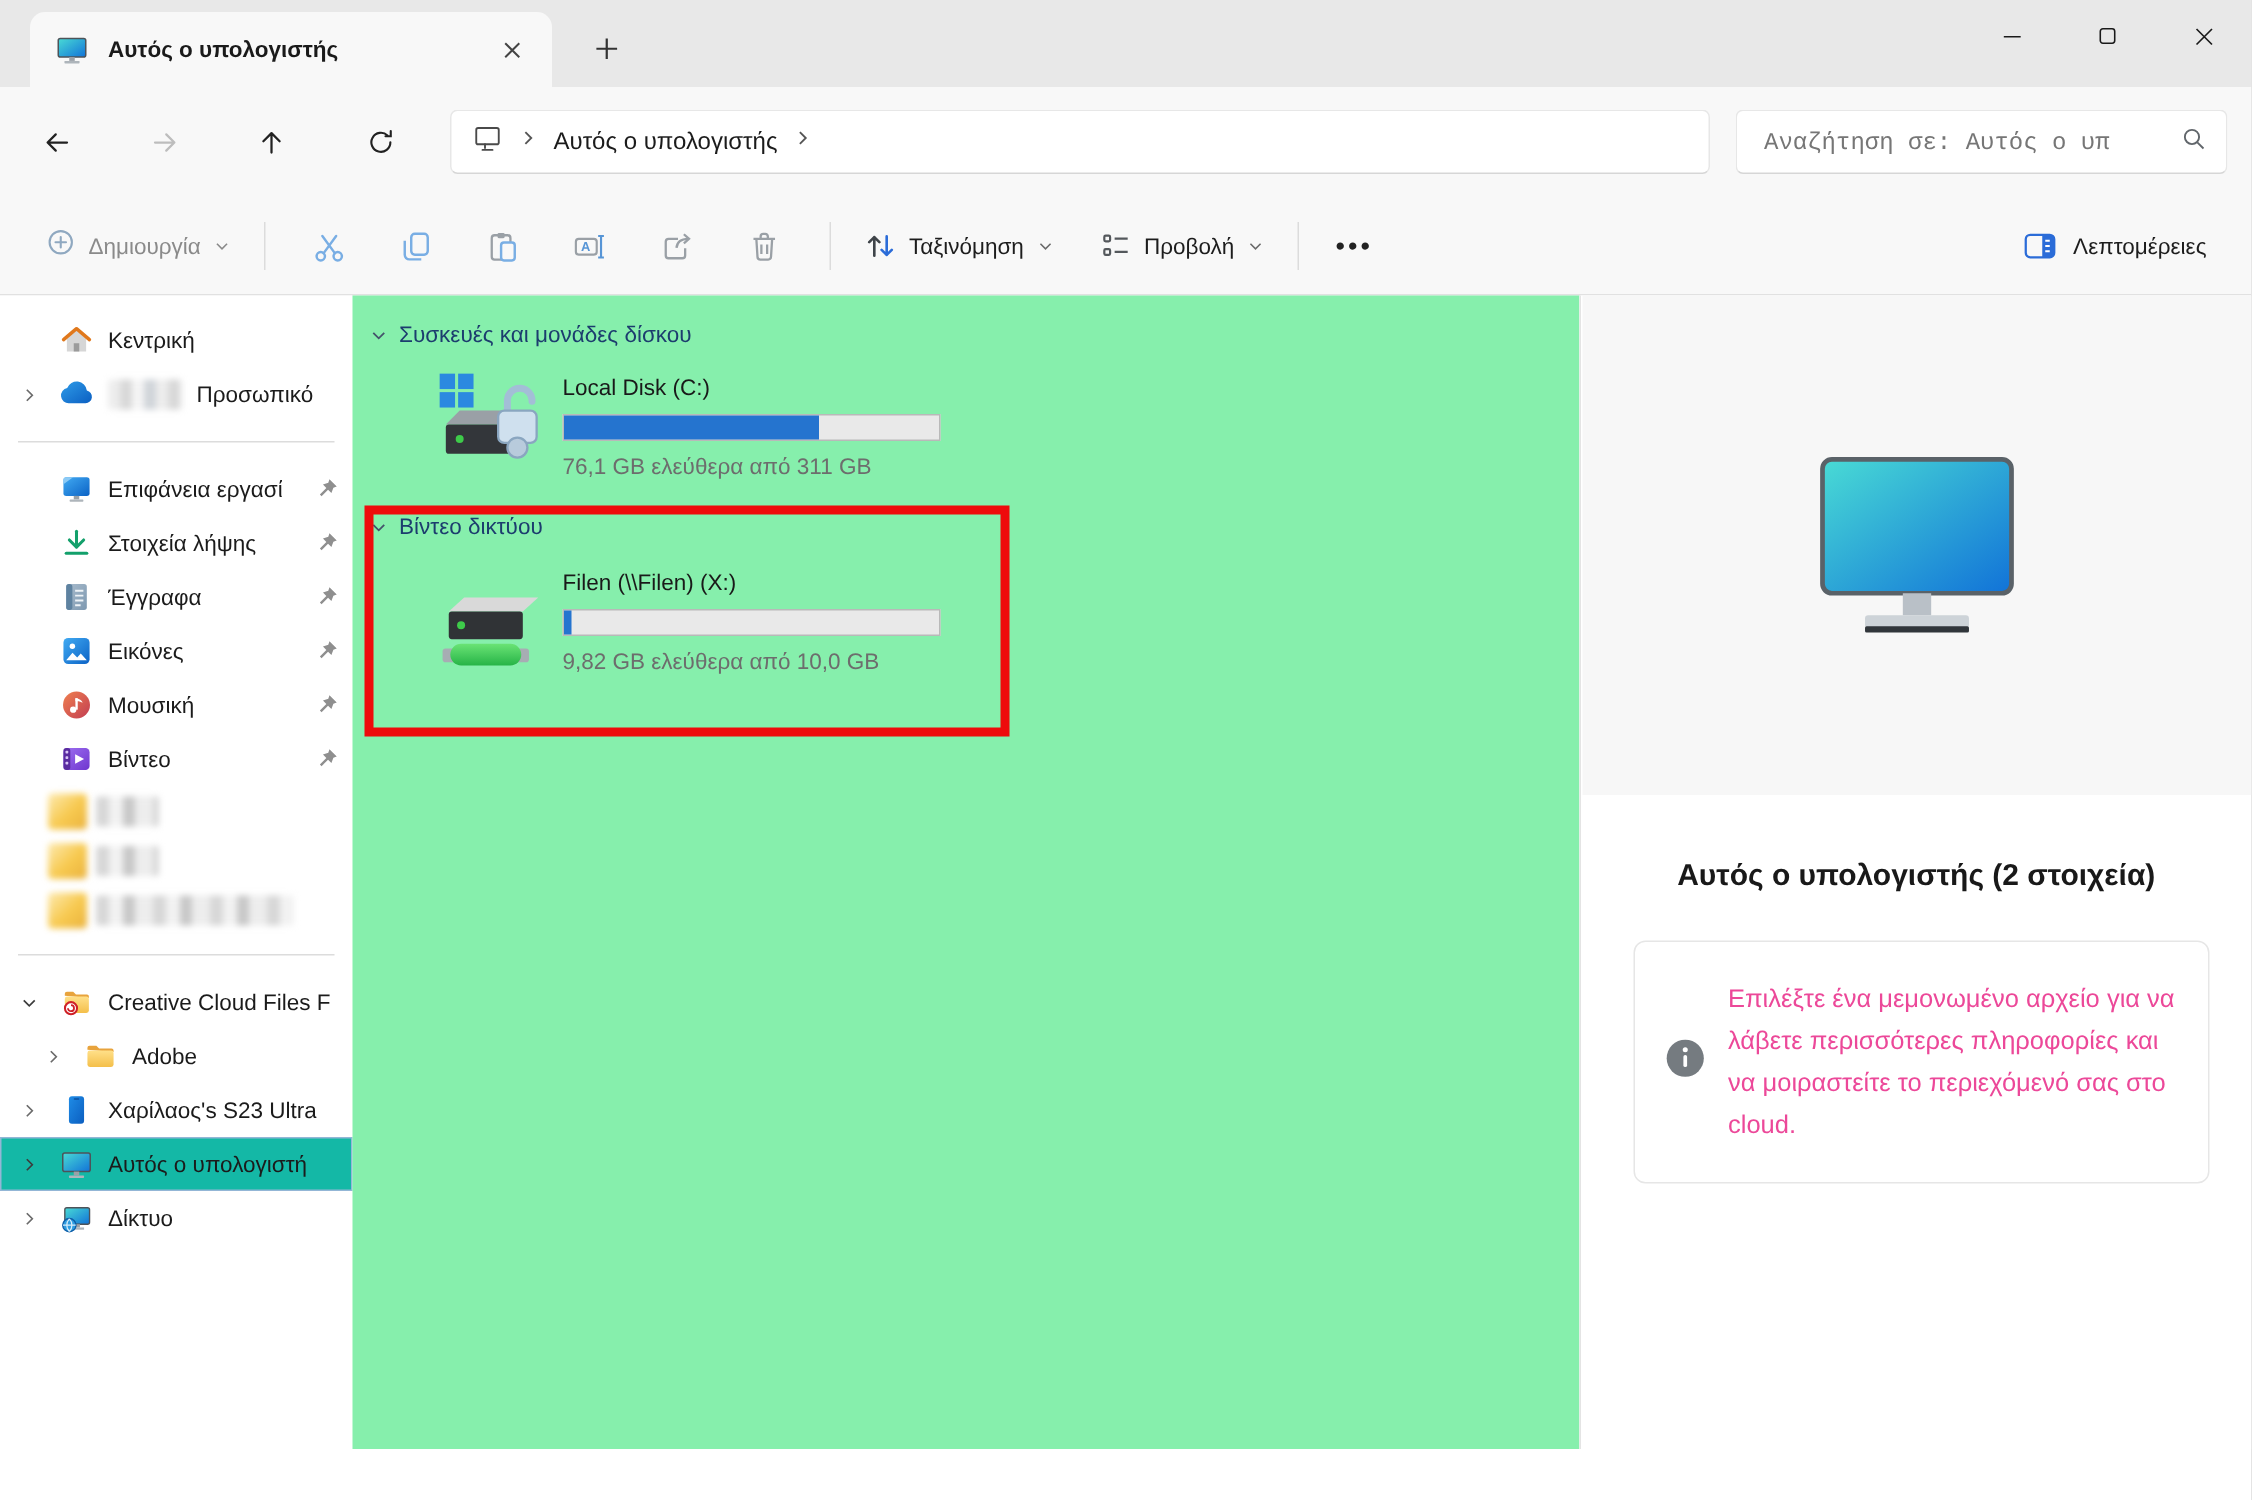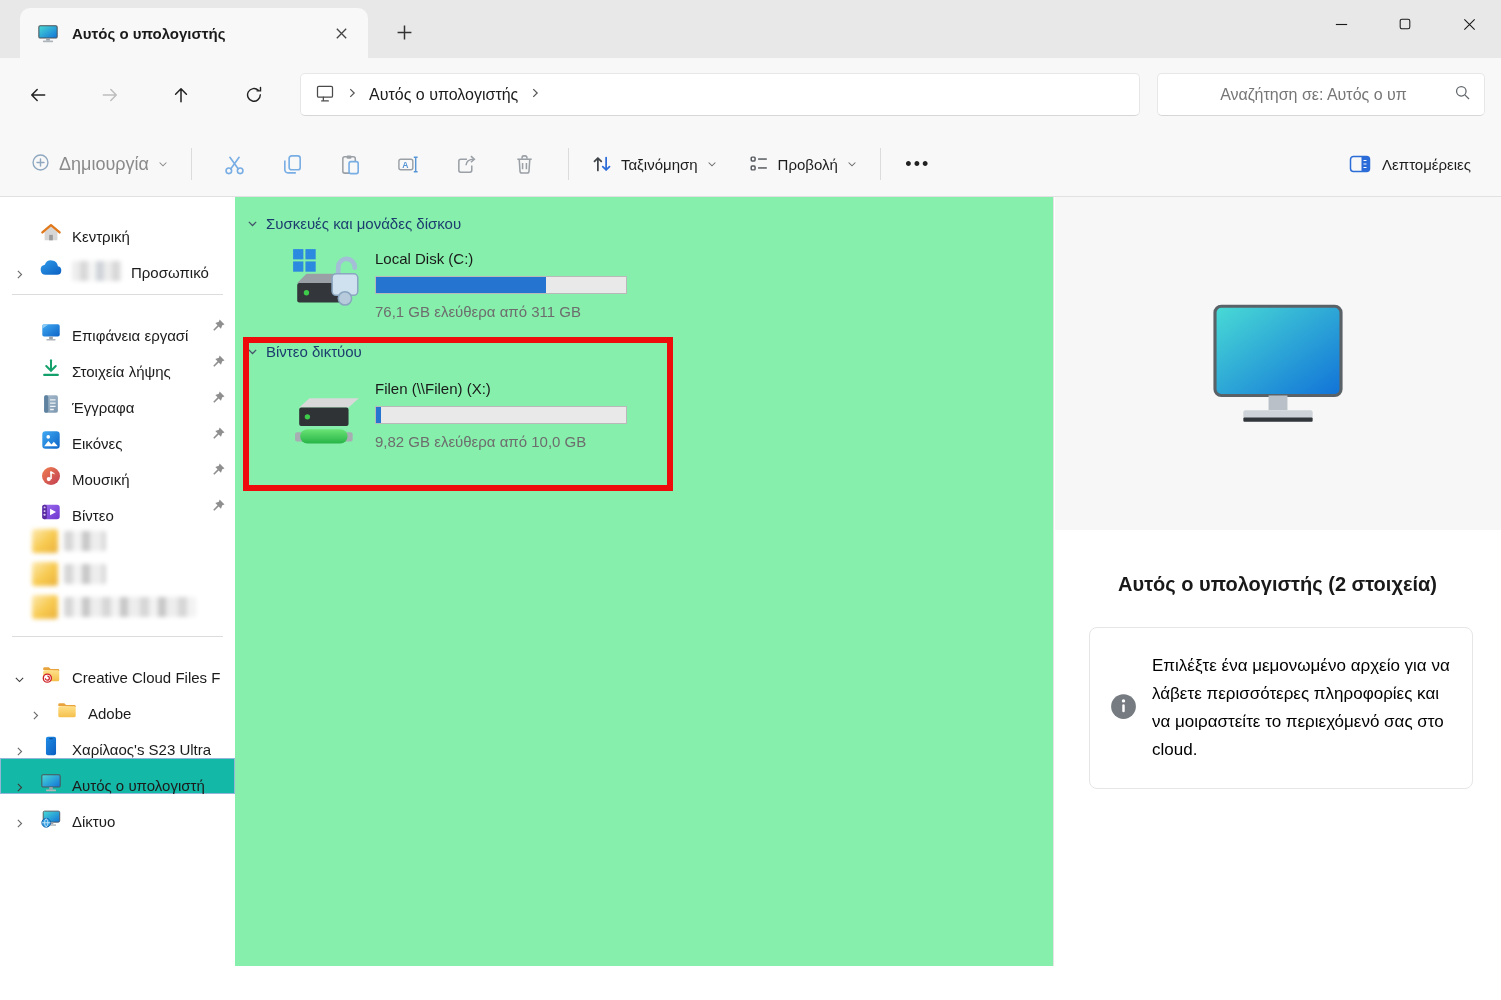--- a/index.html
+++ b/index.html
@@ -16,37 +16,37 @@
   .win-btn{width:64px;height:48px;display:flex;align-items:center;justify-content:center;}
 
   
   .navbar{position:absolute;left:0;top:58px;right:0;height:74px;background:#f8f8f8;}
   .nav-btn{position:absolute;top:17px;width:40px;height:40px;display:flex;align-items:center;justify-content:center;border-radius:6px;}
   .addressbar{position:absolute;left:300px;top:15px;width:840px;height:43px;background:#fff;border:1px solid #e7e7e7;
       border-bottom-color:#d6d6d6;border-radius:5px;display:flex;align-items:center;gap:10px;padding:0 14px;box-sizing:border-box;}
   .crumb{font-size:16px;color:#1b1b1b;}
   .searchbar{position:absolute;left:1157px;top:15px;width:328px;height:43px;background:#fff;border:1px solid #e7e7e7;
       border-bottom-color:#d6d6d6;border-radius:5px;display:flex;align-items:center;padding:0 12px 0 16px;box-sizing:border-box;}
-  .searchbar input{border:0;outline:0;flex:1;font-size:16px;color:#333;background:transparent;font-family:Liberation Sans, sans-serif;text-align:center;}
+  .searchbar input{border:0;outline:0;flex:1;font-size:16px;color:#333;background:transparent;font-family:Liberation Mono, monospace;}
   .searchbar input::placeholder{color:#767676;}
 
   
   .toolbar{position:absolute;left:0;top:132px;right:0;height:65px;background:#f8f8f8;border-bottom:1px solid #e1e1e1;
       display:flex;align-items:center;padding:0 22px;box-sizing:border-box;}
   .tb-group{display:flex;align-items:center;gap:8px;padding:6px 8px;border-radius:5px;white-space:nowrap;}
-  .tb-new-label{font-size:18px;color:#8a8a8a;}
+  .tb-new-label{font-size:15px;color:#8a8a8a;}
   .tb-label{font-size:15px;color:#1d1d1d;}
   .tb-sep{width:1px;height:32px;background:#dcdcdc;margin:0 14px;flex:none;}
   .tb-icon-btn{width:58px;height:42px;display:flex;align-items:center;justify-content:center;border-radius:5px;flex:none;}
   .tb-more{width:46px;height:42px;display:flex;align-items:center;justify-content:center;font-size:18px;letter-spacing:2px;color:#222;}
   .tb-details{margin-left:auto;display:flex;align-items:center;gap:10px;margin-right:8px;}
 
   
   .sidebar{position:absolute;left:0;top:197px;width:235px;bottom:34px;background:#fff;padding-top:12px;box-sizing:border-box;overflow:hidden;}
-  .side-row{height:36px;display:flex;align-items:flex-end;gap:9px;padding-left:8px;font-size:15px;position:relative;white-space:nowrap;}
+  .side-row{height:36px;display:flex;align-items:center;gap:9px;padding-left:8px;font-size:15px;position:relative;white-space:nowrap;}
   .chev-slot{width:22px;flex:none;display:flex;justify-content:center;align-items:center;}
   .side-icon{width:24px;height:24px;flex:none;display:flex;align-items:center;justify-content:center;}
   .side-label{overflow:hidden;text-overflow:clip;max-width:150px;}
   .pin{position:absolute;right:9px;top:10px;}
   .side-div{height:1px;background:#dcdcdc;margin:13px 12px;}
   .side-row.selected{background:#14b8a6;box-shadow:inset 0 0 0 1px #93b6d6;}
   .indent1{padding-left:24px;}
   .blur-row{height:33px;display:flex;align-items:center;gap:6px;padding-left:32px;}
   .pix-folder{width:26px;height:24px;border-radius:3px;background:linear-gradient(135deg,#fdeab0,#f7c94f 55%,#eab23e);filter:blur(2px);}
   .pix-strip{height:20px;border-radius:2px;filter:blur(2.2px);
@@ -62,21 +62,21 @@
   .bar-fill{height:100%;background:#2574cf;}
   .tile-free{font-size:15px;color:#6d6d6d;margin-top:9px;}
   .red-box{position:absolute;left:243px;top:337px;width:430px;height:154px;border:6px solid #ee0b0b;box-sizing:border-box;pointer-events:none;}
 
   
   .details{position:absolute;left:1053px;top:197px;right:0;bottom:34px;background:#fff;border-left:1px solid #e4e4e4;}
   .preview{position:absolute;left:1px;top:0;right:0;height:333px;background:#f7f7f7;display:flex;align-items:center;justify-content:center;}
   .d-title{position:absolute;left:0;right:0;top:376px;text-align:center;font-size:20px;font-weight:700;color:#191919;}
   .d-card{position:absolute;left:35px;top:430px;width:384px;border:1px solid #e6e6e6;border-radius:8px;padding:24px 20px;
       box-sizing:border-box;display:flex;gap:15px;align-items:center;background:#fff;}
-  .d-card-text{font-size:17px;line-height:28px;color:#000000;}
+  .d-card-text{font-size:17px;line-height:28px;color:#ec4899;}
 
   
   .statusbar{position:absolute;left:0;right:0;bottom:0;height:34px;background:#fff;border-top:1px solid #e4e4e4;
       display:flex;align-items:center;padding:0 12px;box-sizing:border-box;}
   .count{font-size:15px;color:#3f4f6b;margin-left:8px;}
   .sb-sep{width:1px;height:20px;background:#d9d9d9;margin-left:16px;}
   .sb-right{margin-left:auto;display:flex;gap:14px;margin-right:4px;}
   .sb-btn{width:30px;height:26px;display:flex;align-items:center;justify-content:center;}
 </style>
 </head>

